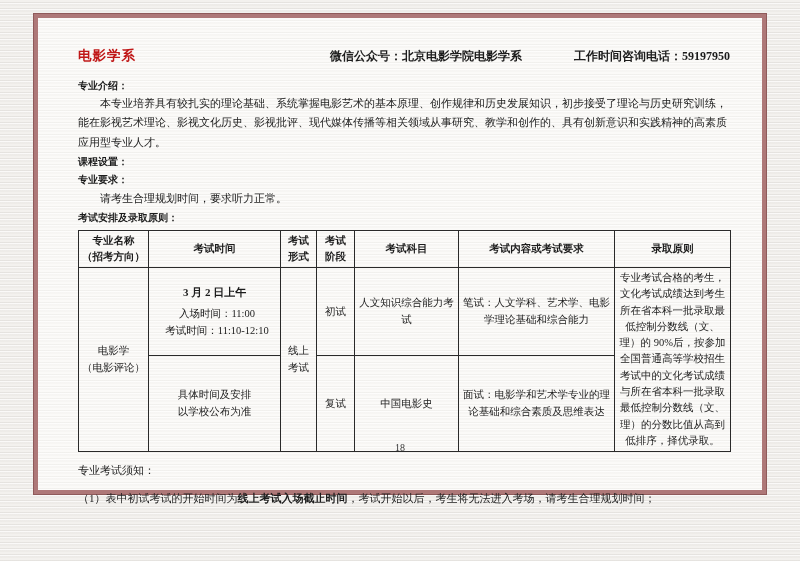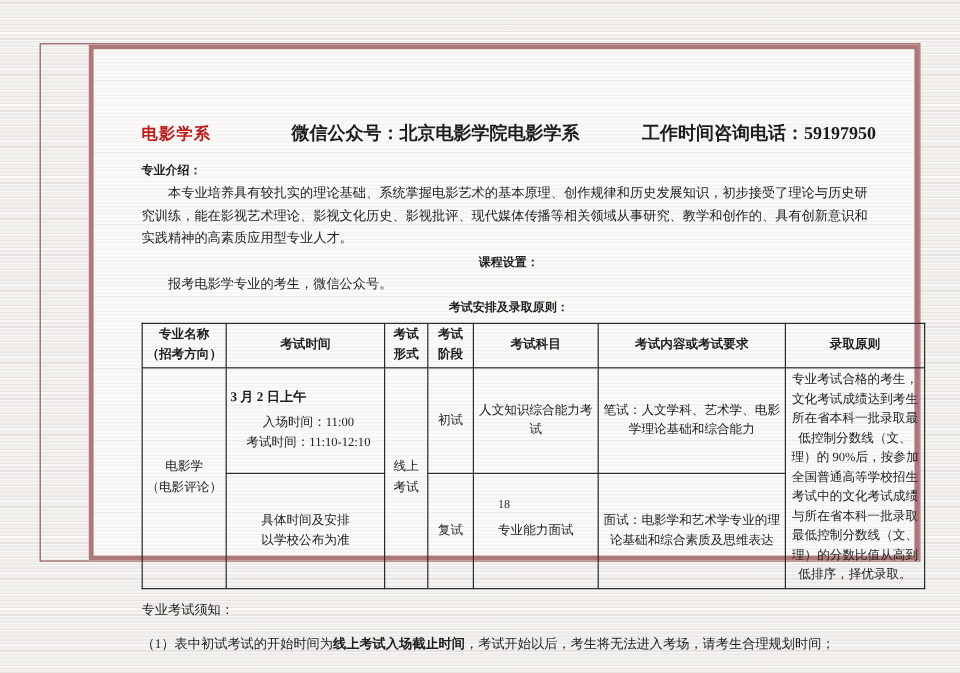--- a/index.html
+++ b/index.html
@@ -9,57 +9,56 @@
     color:#1c1c1c;
   }
   .canvas {
     position:relative; width:800px; height:561px; overflow:hidden;
     background-color:#f3f1ee;
     background-image: repeating-linear-gradient(180deg,
       rgba(255,255,255,0) 0 2px, rgba(110,104,94,0.10) 2px 3px,
       rgba(255,255,255,0.6) 3px 4px, rgba(110,104,94,0.04) 4px 6px);
   }
   .frame {
-    position:absolute; left:33px; top:36px; width:734px; height:432px;
+    position:absolute; left:33px; top:13px; width:734px; height:482px;
     border:1px solid #8f5a5a;
-    padding-left:40px;
   }
   .frame-inner {
     position:relative; width:100%; height:100%;
     border:4px solid #ae7878;
     background-color:#fbfaf8;
     background-image: repeating-linear-gradient(180deg,
       rgba(255,255,255,0) 0 2px, rgba(120,114,104,0.07) 2px 3px,
       rgba(255,255,255,0.5) 3px 4px, rgba(120,114,104,0.03) 4px 6px);
   }
   .content { padding:26px 32px 0 40px; font-size:11px; line-height:1.75; }
 
   .header-row { display:flex; align-items:baseline; margin-bottom:9px; }
   .dept { color:#c01818; font-weight:bold; font-size:13.5px; letter-spacing:1px; }
-  .meta { font-weight:bold; font-size:15px;margin-top:32px; }
+  .meta { font-weight:bold; font-size:12px; }
   .wechat { margin-left:auto; }
   .phone { margin-left:52px; }
 
   .sec-h { font-weight:bold; font-size:10px; }
   .para { text-indent:2em; }
-  .gap-sm { margin-top:1px;text-align:center; }
+  .gap-sm { margin-top:1px; }
 
   table.exam {
     border-collapse:collapse; table-layout:fixed; width:652px;
     margin:3px 0 9px 0; font-size:10.5px;
   }
   table.exam th, table.exam td {
     border:1px solid #2a2a2a; text-align:center; vertical-align:middle;
     padding:2px 3px; line-height:1.55;
   }
   table.exam { border:1.5px solid #2a2a2a; }
   thead th { font-weight:bold; line-height:1.35; }
   .preline { white-space:pre-line; }
   .time-cell { vertical-align:top; padding-top:5px; }
-  .time-title { text-align:left; font-weight:bold; margin-bottom:5px; font-size:11px; }
+  .time-title { text-align:center; font-weight:bold; margin-bottom:5px; font-size:11px; }
   .time-detail { text-align:center; padding-left:5px; white-space:pre-line; line-height:1.6; }
   .subject-cell { text-align:left; padding-left:6px; }
   .content-cell { text-align:left; padding:3px 6px; line-height:1.7; }
   .principle-cell { text-align:justify; text-justify:inter-character; padding:3px 6px; line-height:1.78;margin-left:41px; }
 
   .notes-h { font-weight:normal; margin-top:8px; }
   .note { margin-top:9.5px; line-height:1.55; }
   .note .b { font-weight:bold; }
 
   .page-num {
@@ -79,21 +78,22 @@
           <span class="dept">电影学系</span>
           <span class="meta wechat">微信公众号：北京电影学院电影学系</span>
           <span class="meta phone">工作时间咨询电话：59197950</span>
         </div>
 
         <div class="sec-h">专业介绍：</div>
         <p class="para">本专业培养具有较扎实的理论基础、系统掌握电影艺术的基本原理、创作规律和历史发展知识，初步接受了理论与历史研究训练，能在影视艺术理论、影视文化历史、影视批评、现代媒体传播等相关领域从事研究、教学和创作的、具有创新意识和实践精神的高素质应用型专业人才。</p>
 
         <div class="sec-h gap-sm">课程设置：</div>
 
-        <p class="para">报考电影学专业的考生，微信公众号。</p>
+        <div class="sec-h gap-sm">专业要求：</div>
+        <p class="para">请考生合理规划时间，要求听力正常。</p>
 
         <div class="sec-h gap-sm">考试安排及录取原则：</div>
 
         <table class="exam">
           <colgroup>
             <col style="width:70px">
               <col style="width:132px">
               <col style="width:36px">
             <col style="width:38px">
               <col style="width:104px">
@@ -127,21 +127,21 @@
 考试</td>
               <td>初试</td>
               <td class="subject-cell">人文知识综合能力考试</td>
               <td class="content-cell">笔试：人文学科、艺术学、电影学理论基础和综合能力</td>
               <td rowspan="2" class="principle-cell">专业考试合格的考生，文化考试成绩达到考生所在省本科一批录取最低控制分数线（文、理）的 90%后，按参加全国普通高等学校招生考试中的文化考试成绩与所在省本科一批录取最低控制分数线（文、理）的分数比值从高到低排序，择优录取。</td>
             </tr>
             <tr style="height:66px">
               <td class="preline">具体时间及安排
 以学校公布为准</td>
               <td>复试</td>
-              <td class="subject-cell">专业能力面试</td>
+              <td class="subject-cell">中国电影史</td>
               <td class="content-cell">面试：电影学和艺术学专业的理论基础和综合素质及思维表达</td>
             </tr>
           </tbody>
         </table>
 
         <div class="notes-h">专业考试须知：</div>
         <div class="note"><span>（1）表中初试考试的开始时间为</span><span class="b">线上考试入场截止时间</span><span>，考试开始以后，考生将无法进入考场，请考生合理规划时间；</span></div>
 
       </div>
       <div class="page-num">18</div>

